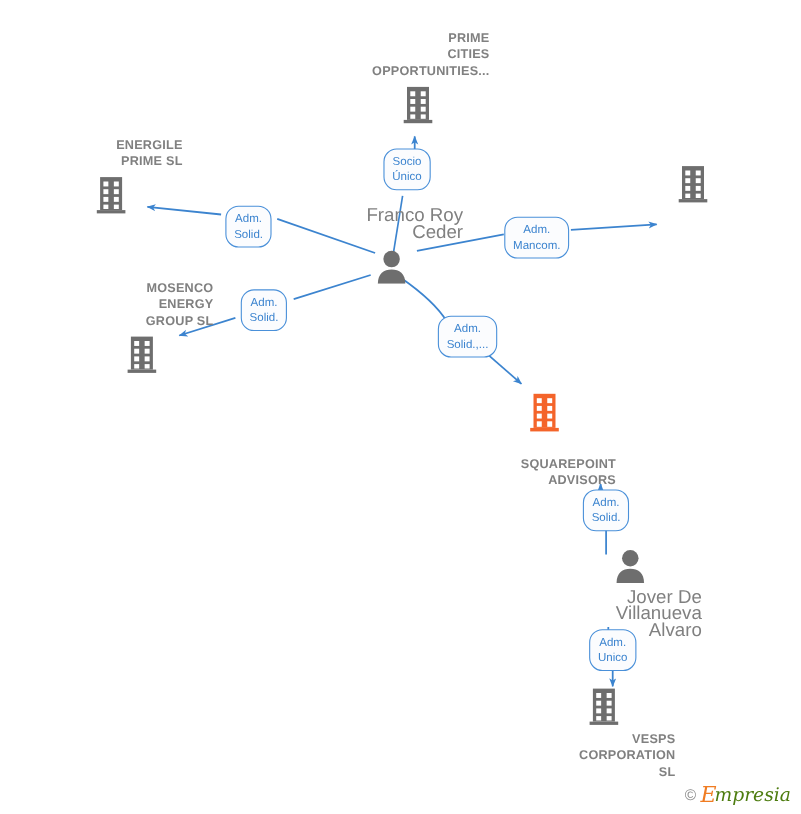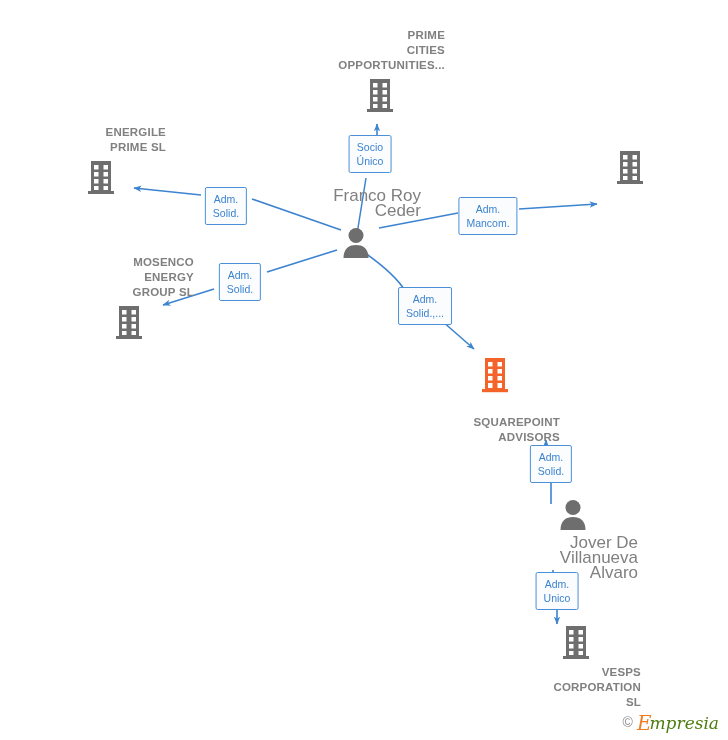--- a/index.html
+++ b/index.html
@@ -48,21 +48,21 @@
   .icon-wrap {
     height: 40px;
     display: flex;
     align-items: flex-end;
     justify-content: center;
   }
   .icon-wrap svg { display: block; }
   .edge-label {
     position: absolute;
     border: 1.3px solid #4a90d9;
-    border-radius: 2px;
+    border-radius: 12px;
     background: #fbfcfe;
     color: #3c84cf;
     font-size: 10.5px;
     line-height: 14px;
     text-align: center;
     padding: 4px 7px;
     white-space: pre-line;
     transform: translate(-50%, -50%);
     box-sizing: border-box;
   }
@@ -254,21 +254,21 @@
       <svg width="30" height="32" viewBox="0 0 30 32" aria-hidden="true">
         <circle cx="15" cy="9.5" r="7.5" fill="#6e6e6e"></circle>
         <path d="M2.5,32 C2.5,22.5 8,19 15,19 C22,19 27.5,22.5 27.5,32 Z" fill="#6e6e6e"></path>
       </svg>
     </div>
     <div class="node-label person" style="margin-top:3px;">Jover De
 Villanueva
 Alvaro</div>
   </div>
 
-  <div class="node" style="left:576px; top:624px;">
+  <div class="node" style="left:549px; top:624px;">
     <div class="icon-wrap" style="align-items:flex-start; height:40px;">
       <svg width="28" height="36" viewBox="0 0 28 36" aria-hidden="true">
         <rect x="4" y="2" width="20" height="30" fill="#6e6e6e"></rect>
         <rect x="1" y="32" width="26" height="3" fill="#6e6e6e"></rect>
         <g fill="#ffffff">
           <rect x="7" y="6" width="4.5" height="4.5"></rect>
           <rect x="16.5" y="6" width="4.5" height="4.5"></rect>
           <rect x="7" y="13" width="4.5" height="4.5"></rect>
           <rect x="16.5" y="13" width="4.5" height="4.5"></rect>
           <rect x="7" y="20" width="4.5" height="4.5"></rect>

